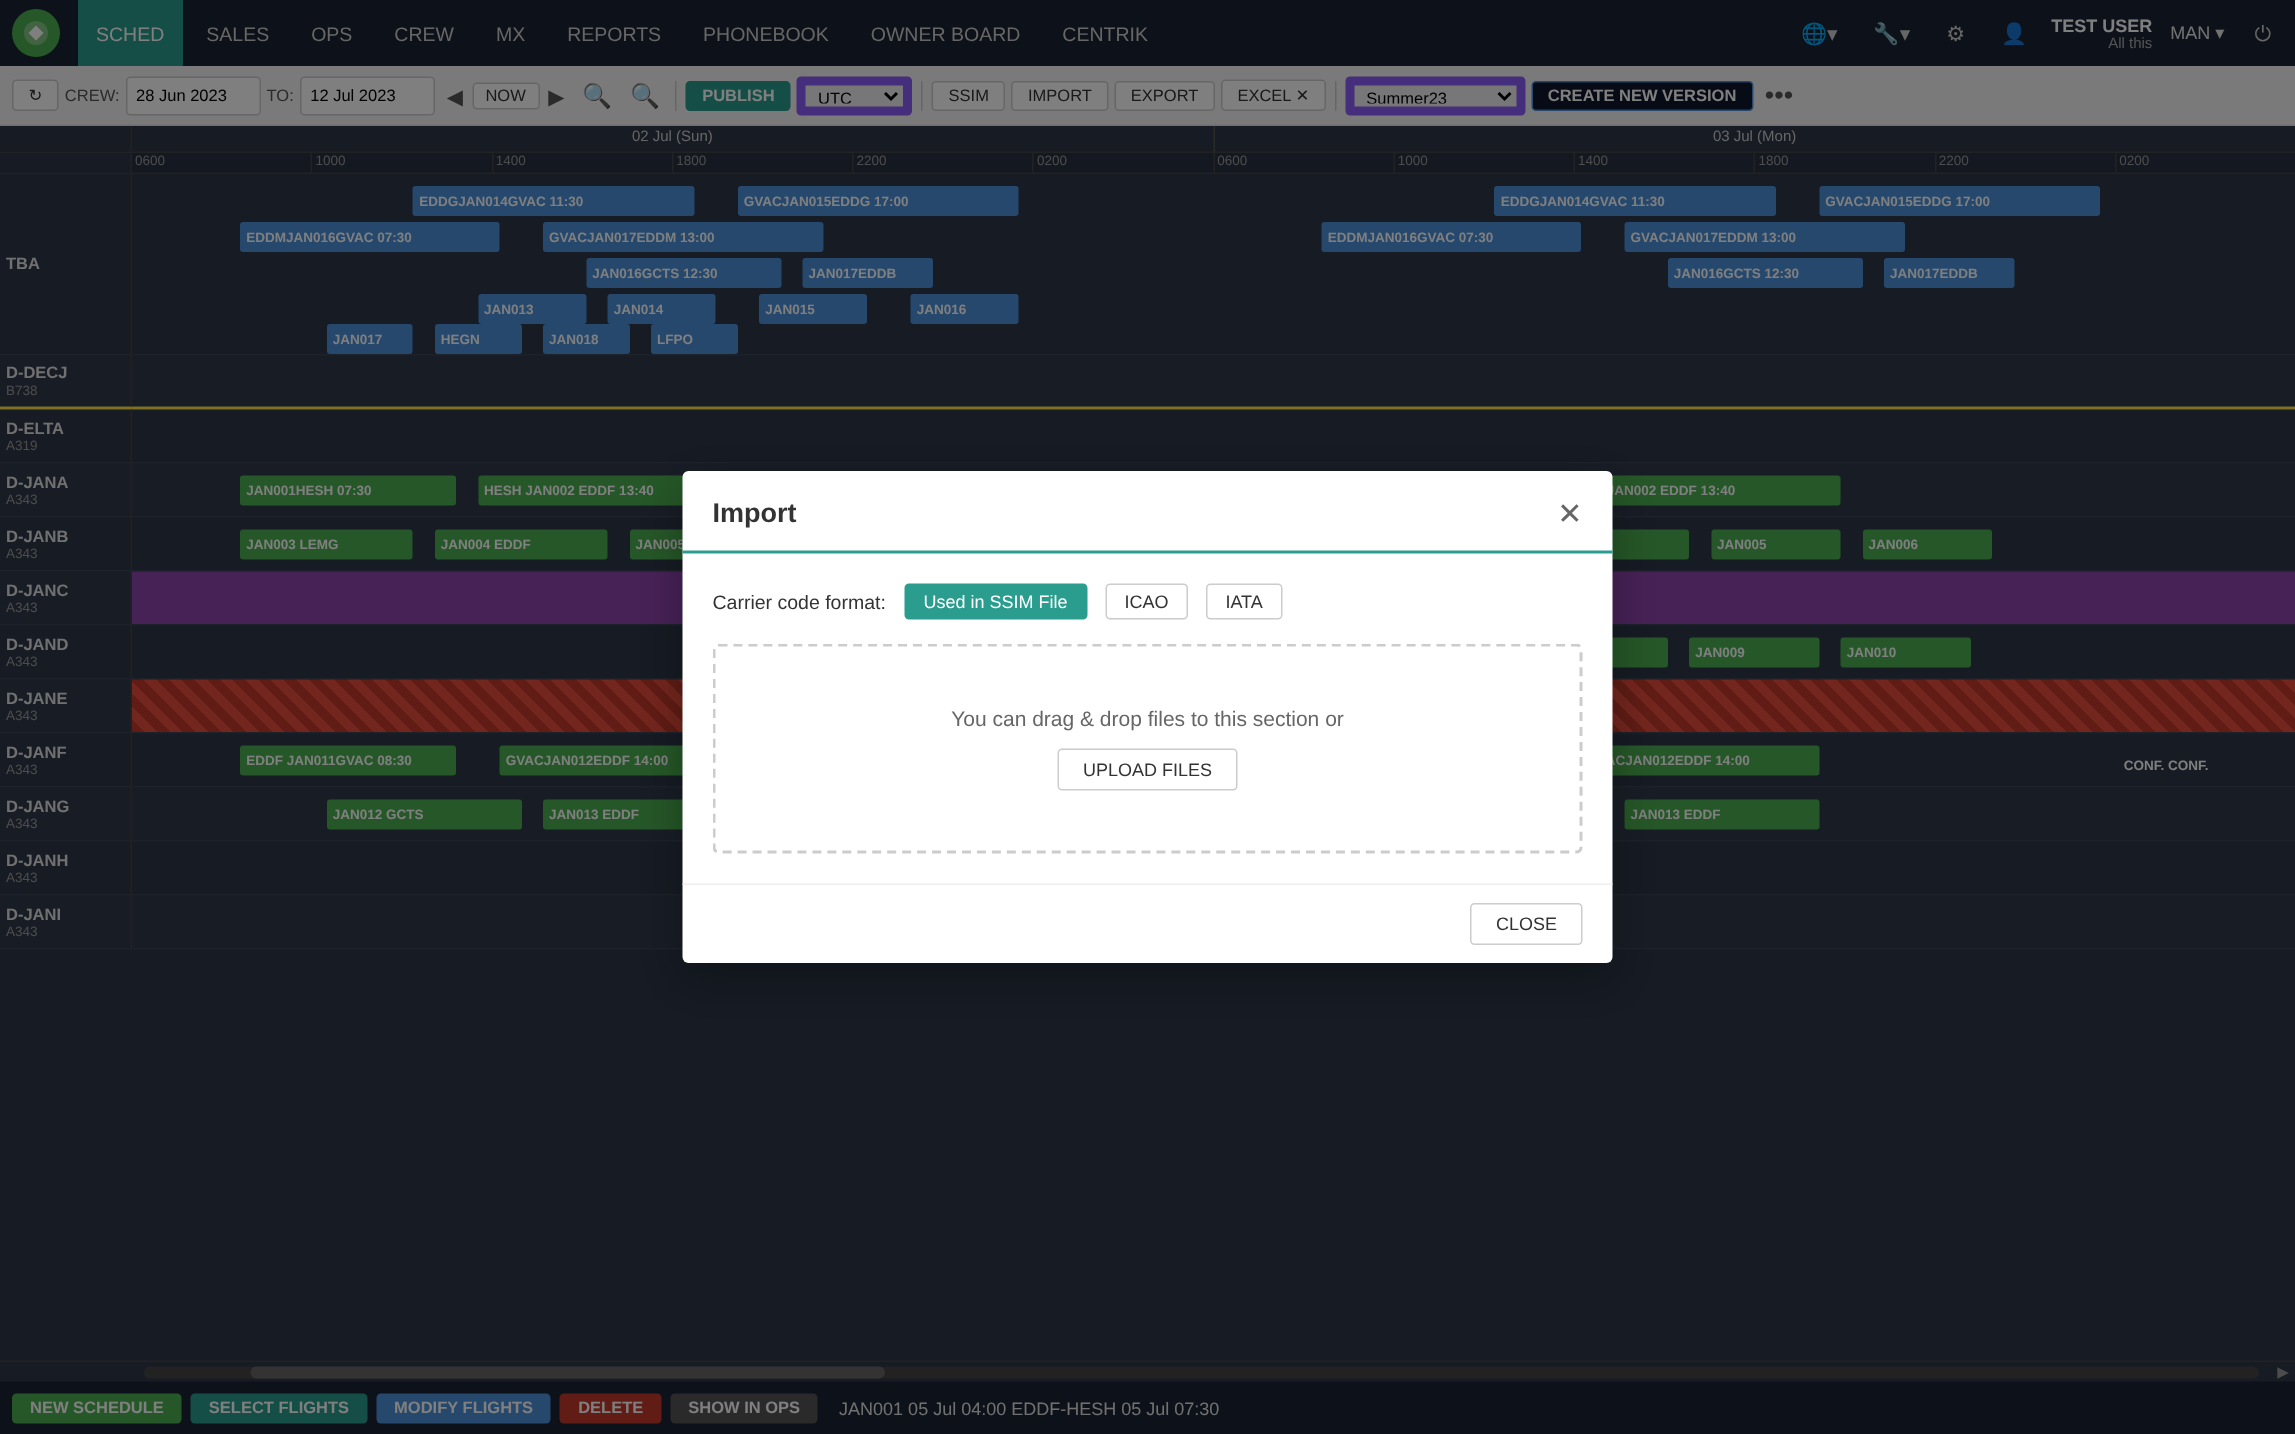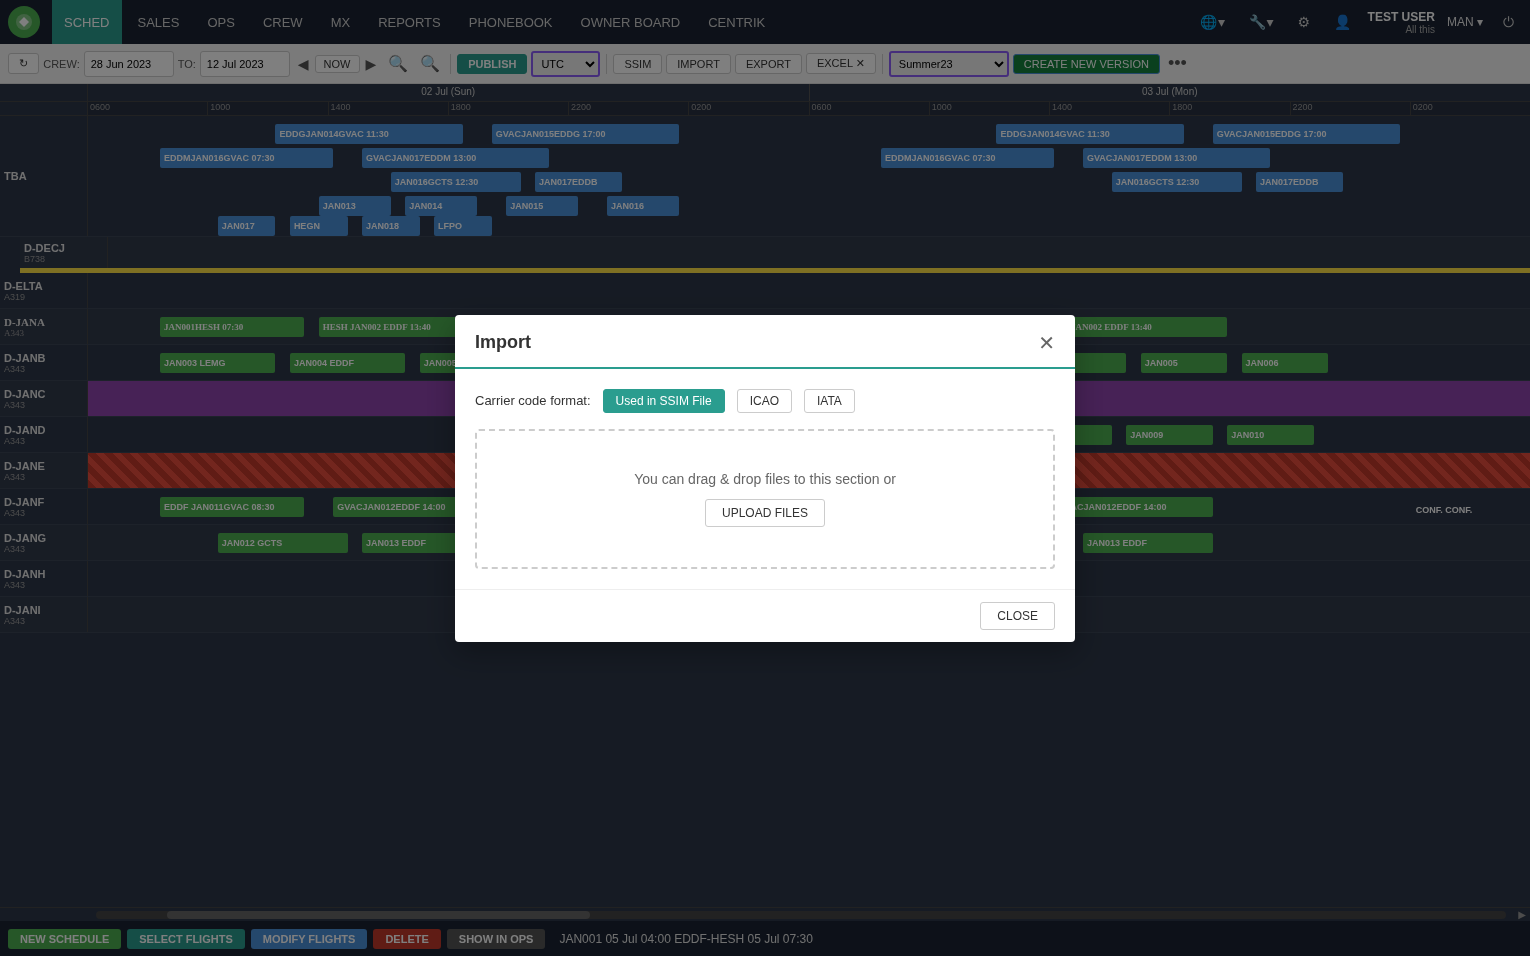--- a/index.html
+++ b/index.html
@@ -23,27 +23,27 @@
     .nav-dropdown { color: #e5e5e5; cursor: pointer; padding: 4px; }
 
     
     .toolbar {
       display: flex; align-items: center; background: #f5f5f5; height: 40px; padding: 0 8px; gap: 4px; border-bottom: 1px solid #ddd;
     }
     .toolbar-btn {
       padding: 3px 10px; border: 1px solid #ccc; border-radius: 3px; background: white; cursor: pointer; font-size: 11px; color: #333; white-space: nowrap;
     }
     .toolbar-btn.publish { background: #2a9d8f; color: white; border-color: #2a9d8f; font-weight: bold; }
-    .toolbar-btn.create-new { background: #15803d; color: white; border-color: #4a90d9; font-weight: normal; }
+    .toolbar-btn.create-new { background: #0f172a; color: white; border-color: #4a90d9; font-weight: bold; }
     .toolbar-label { font-size: 11px; color: #555; white-space: nowrap; }
     .toolbar-input {
       border: 1px solid #ccc; border-radius: 3px; padding: 2px 6px; font-size: 11px; height: 26px; width: 90px;
     }
     .toolbar-select {
-      border: 2px solid #8b5cf6; border-radius: 3px; padding: 2px 4px; font-size: 11px; height: 26px;
+      border: 6px solid #8b5cf6; border-radius: 3px; padding: 2px 4px; font-size: 11px; height: 26px;
     }
     .toolbar-sep { width: 1px; height: 20px; background: #ccc; margin: 0 2px; }
     .nav-arrows { display: flex; gap: 2px; align-items: center; }
     .arrow-btn { background: none; border: none; cursor: pointer; color: #555; font-size: 14px; padding: 2px 4px; }
     .now-btn { padding: 2px 8px; border: 1px solid #ccc; border-radius: 3px; background: white; font-size: 11px; cursor: pointer; color: #333; }
     .zoom-btn { background: none; border: none; cursor: pointer; color: #555; font-size: 16px; padding: 2px 4px; }
 
     
     .schedule-container { flex: 1; overflow: hidden; background: #2d3748; position: relative; }
     .tba-col { width: 88px; min-width: 88px; background: #2d3748; border-right: 1px solid #444; }
@@ -236,37 +236,37 @@
         <div class="flight-block blue" style="top:80px; left:29%; width:5%;">JAN015</div>
         <div class="flight-block blue" style="top:80px; left:36%; width:5%;">JAN016</div>
 
         <div class="flight-block blue" style="top:100px; left:9%; width:4%;">JAN017</div>
         <div class="flight-block blue" style="top:100px; left:14%; width:4%;">HEGN</div>
         <div class="flight-block blue" style="top:100px; left:19%; width:4%;">JAN018</div>
         <div class="flight-block blue" style="top:100px; left:24%; width:4%;">LFPO</div>
       </div>
     </div>
 
-    <div style="display:flex; border-bottom:5px solid #fde047; height:36px; background:rgba(255,255,255,0.02);margin-left:20px;">
+    <div style="display:flex; border-bottom:2px solid #fde047; height:36px; background:rgba(255,255,255,0.02);">
       <div class="row-header">
         <div class="row-name">D-DECJ</div>
         <div class="row-type">B738</div>
       </div>
       <div style="flex:1; position:relative;"></div>
     </div>
 
     <div style="display:flex; border-bottom:1px solid #3a4555; height:36px;">
       <div class="row-header">
         <div class="row-name">D-ELTA</div>
         <div class="row-type">A319</div>
       </div>
       <div style="flex:1; position:relative;"></div>
     </div>
 
-    <div style="display:flex; border-bottom:1px solid #3a4555; height:36px; background:rgba(255,255,255,0.02);font-family:Liberation Serif, serif;">
+    <div style="display:flex; border-bottom:1px solid #3a4555; height:36px; background:rgba(255,255,255,0.02);">
       <div class="row-header">
         <div class="row-name">D-JANA</div>
         <div class="row-type">A343</div>
       </div>
       <div style="flex:1; position:relative;">
         <div class="flight-block green" style="top:8px; left:5%; width:10%;">JAN001HESH 07:30</div>
         <div class="flight-block green" style="top:8px; left:16%; width:13%;">HESH JAN002 EDDF 13:40</div>
         <div class="flight-block green" style="top:8px; left:55%; width:10%;">JAN001HESH 07:30</div>
         <div class="flight-block green" style="top:8px; left:66%; width:13%;">HESH JAN002 EDDF 13:40</div>
       </div>

